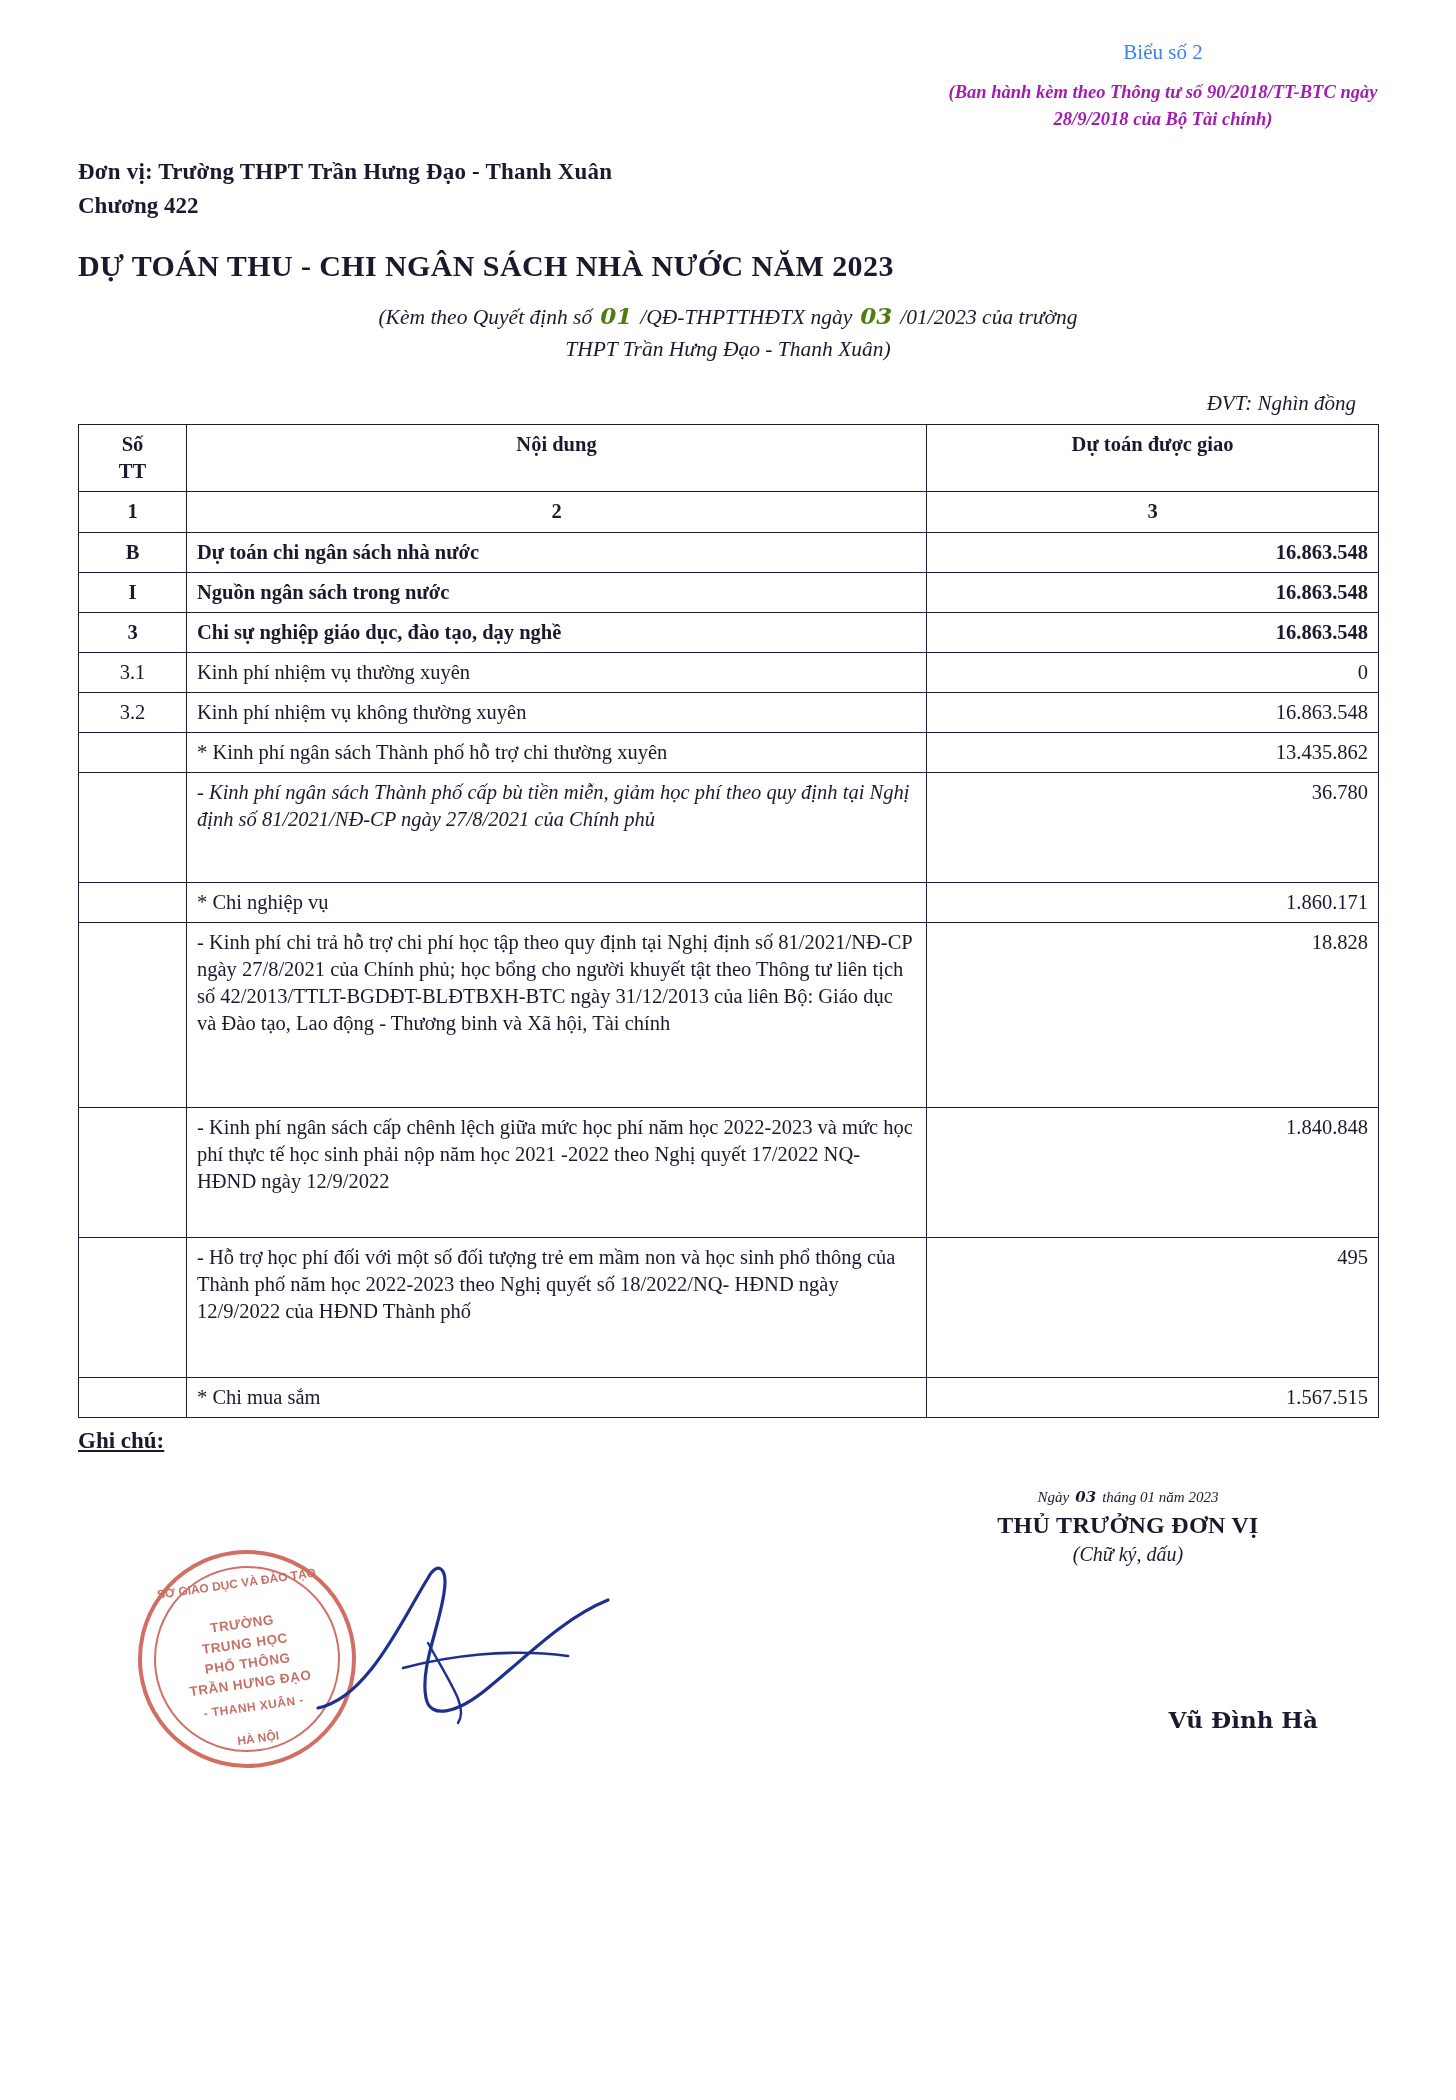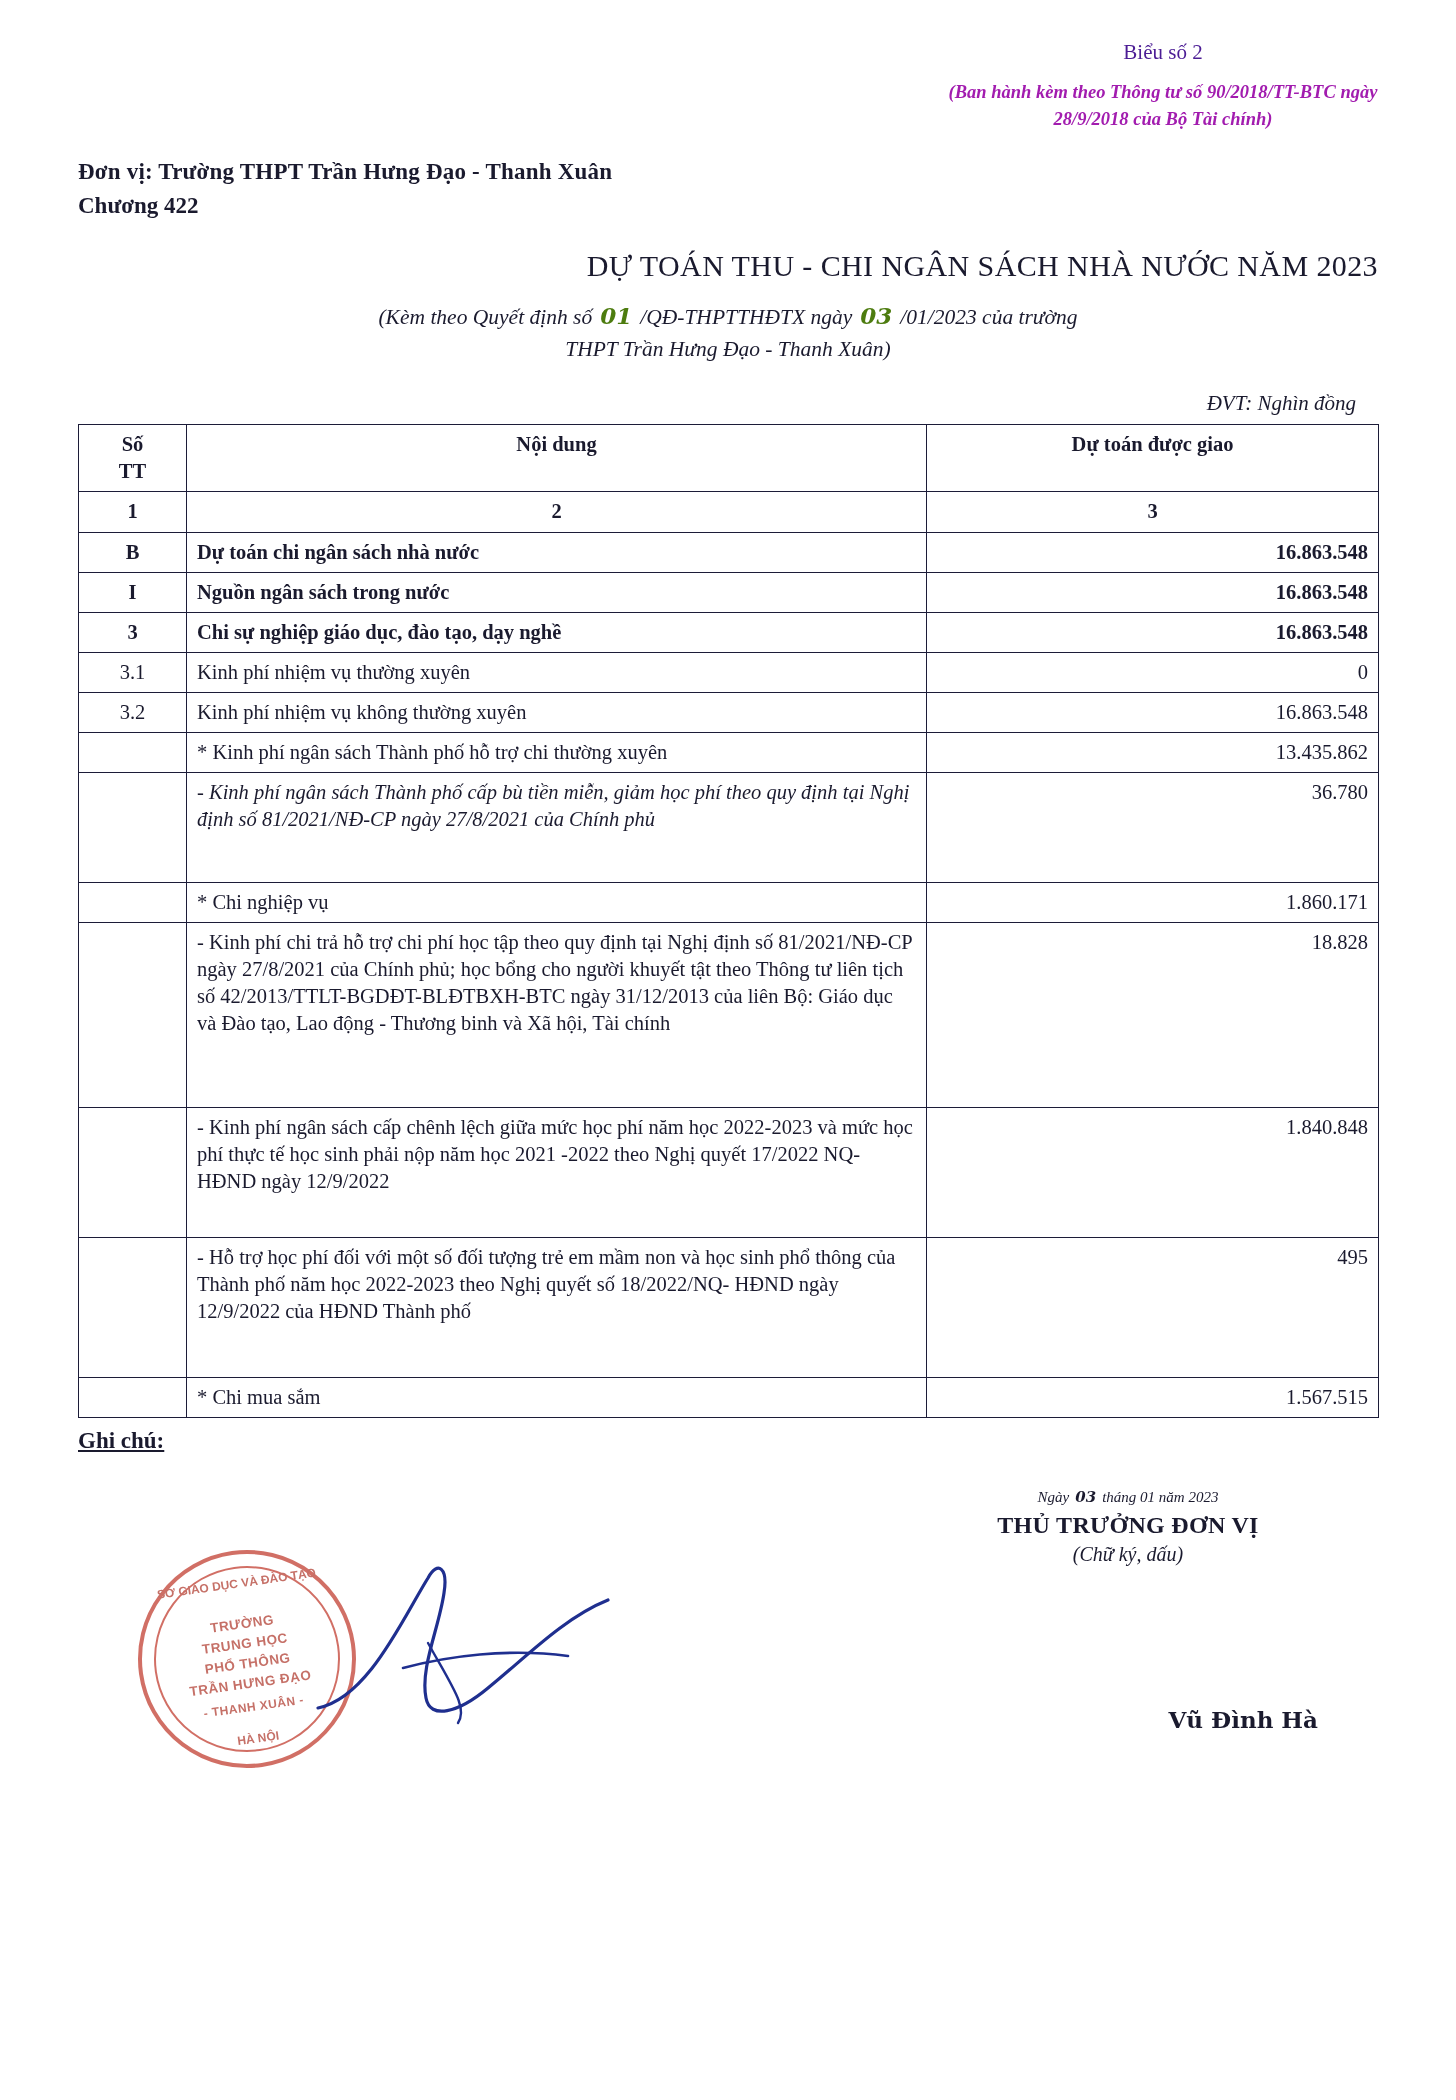--- a/index.html
+++ b/index.html
@@ -28,21 +28,21 @@
     text-align: center;
   }
   .hdr-block {
     margin-left: auto;
     width: 430px;
     text-align: center;
   }
   .bieu-so {
     font-size: 21px;
     font-family: "Liberation Serif", serif;
-    color: #4c1d95;
+    color: #3b82f6;
     margin-bottom: 14px;
   }
   .ban-hanh {
     font-size: 18.5px;
     font-style: italic;
     font-weight: bold;
     line-height: 1.45;
     color: #a21caf;
   }
 
@@ -53,23 +53,23 @@
     letter-spacing: .2px;
   }
   .chuong-line {
     margin-top: 8px;
     font-size: 23px;
     font-weight: bold;
   }
 
   .doc-title {
     margin-top: 30px;
-    text-align: right;
+    text-align: left;
     font-size: 30px;
-    font-weight: normal;
+    font-weight: bold;
     letter-spacing: .4px;
   }
   .subtitle {
     margin-top: 16px;
     text-align: center;
     font-size: 21.5px;
     font-style: italic;
     line-height: 1.5;
   }
   .subtitle .hand {

